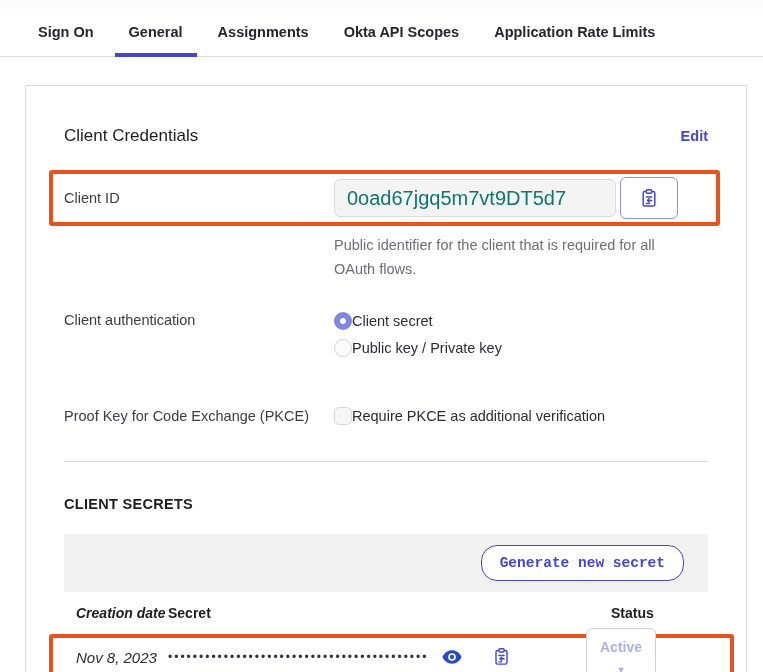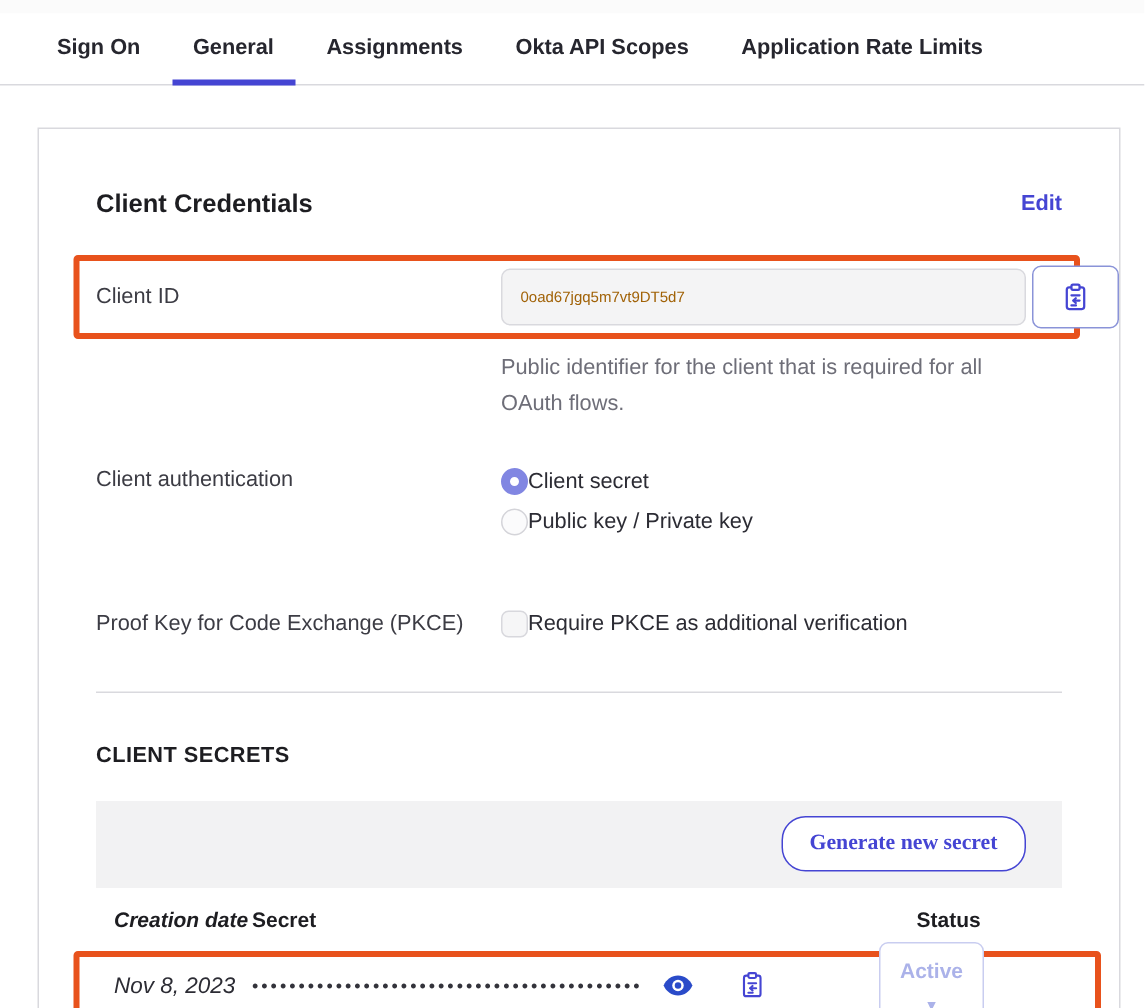--- a/index.html
+++ b/index.html
@@ -47,21 +47,21 @@
     background: #fff;
     border: 1px solid #d9d9de;
     padding: 0 38px;
   }
   .cc-header {
     margin-top: 40px;
     display: flex;
     justify-content: space-between;
     align-items: center;
   }
-  .cc-title { font-size: 17px; font-weight: 700; color: #1d1d21; }
+  .cc-title { font-size: 17px; font-weight: 400; color: #1d1d21; }
   .edit-link { font-size: 14.5px; font-weight: 700; color: #4545d3; cursor: pointer; text-decoration: none; }
   
   .hl-box {
     border: 4px solid #e8521c;
     border-radius: 3px;
   }
   .hl-clientid {
     margin: 24px -12px 0 -15px;
     padding: 3px 8px 3px 11px;
   }
@@ -73,28 +73,28 @@
   .form-row { display: flex; align-items: center; }
   .form-row.top { align-items: flex-start; }
   .form-label {
     width: 270px;
     flex: 0 0 270px;
     font-size: 14.5px;
     color: #3c3c44;
   }
   .field-group { display: flex; align-items: center; gap: 4px; flex: 1; }
   .text-input {
-    width: 350px;
+    width: 282px;
     height: 38px;
     background: #f4f4f5;
     border: 1px solid #d9d9de;
     border-radius: 6px;
     padding: 0 12px;
-    font-size: 10px;
-    color: #a16207;
+    font-size: 20px;
+    color: #0f766e;
     font-family: "Liberation Sans", sans-serif;
   }
   .copy-btn {
     width: 58px;
     height: 42px;
     background: #fff;
     border: 1px solid #8a93d8;
     border-radius: 6px;
     display: flex;
     align-items: center;
@@ -156,21 +156,21 @@
   }
   .generate-btn {
     background: #fff;
     border: 1.5px solid #4545d3;
     border-radius: 16px;
     color: #4545d3;
     font-weight: 700;
     font-size: 14.5px;
     padding: 9px 18px;
     cursor: pointer;
-    font-family: Liberation Serif, serif;
+    font-family: Liberation Mono, monospace;
   }
   .trow { display: flex; align-items: center; padding: 0 12px; }
   .thead { height: 42px; font-size: 14px; font-weight: 700; color: #1d1d21; }
   .col-date { width: 92px; flex: none; font-style: italic; }
   .col-secret { flex: 1; display: flex; align-items: center; }
   .col-status { width: 110px; flex: none; }
   .thead .col-status { padding-left: 25px; }
   .tbody-row { height: 37px; font-size: 15px; color: #2c2c34; }
   .secret-dots {
     font-size: 12px;

